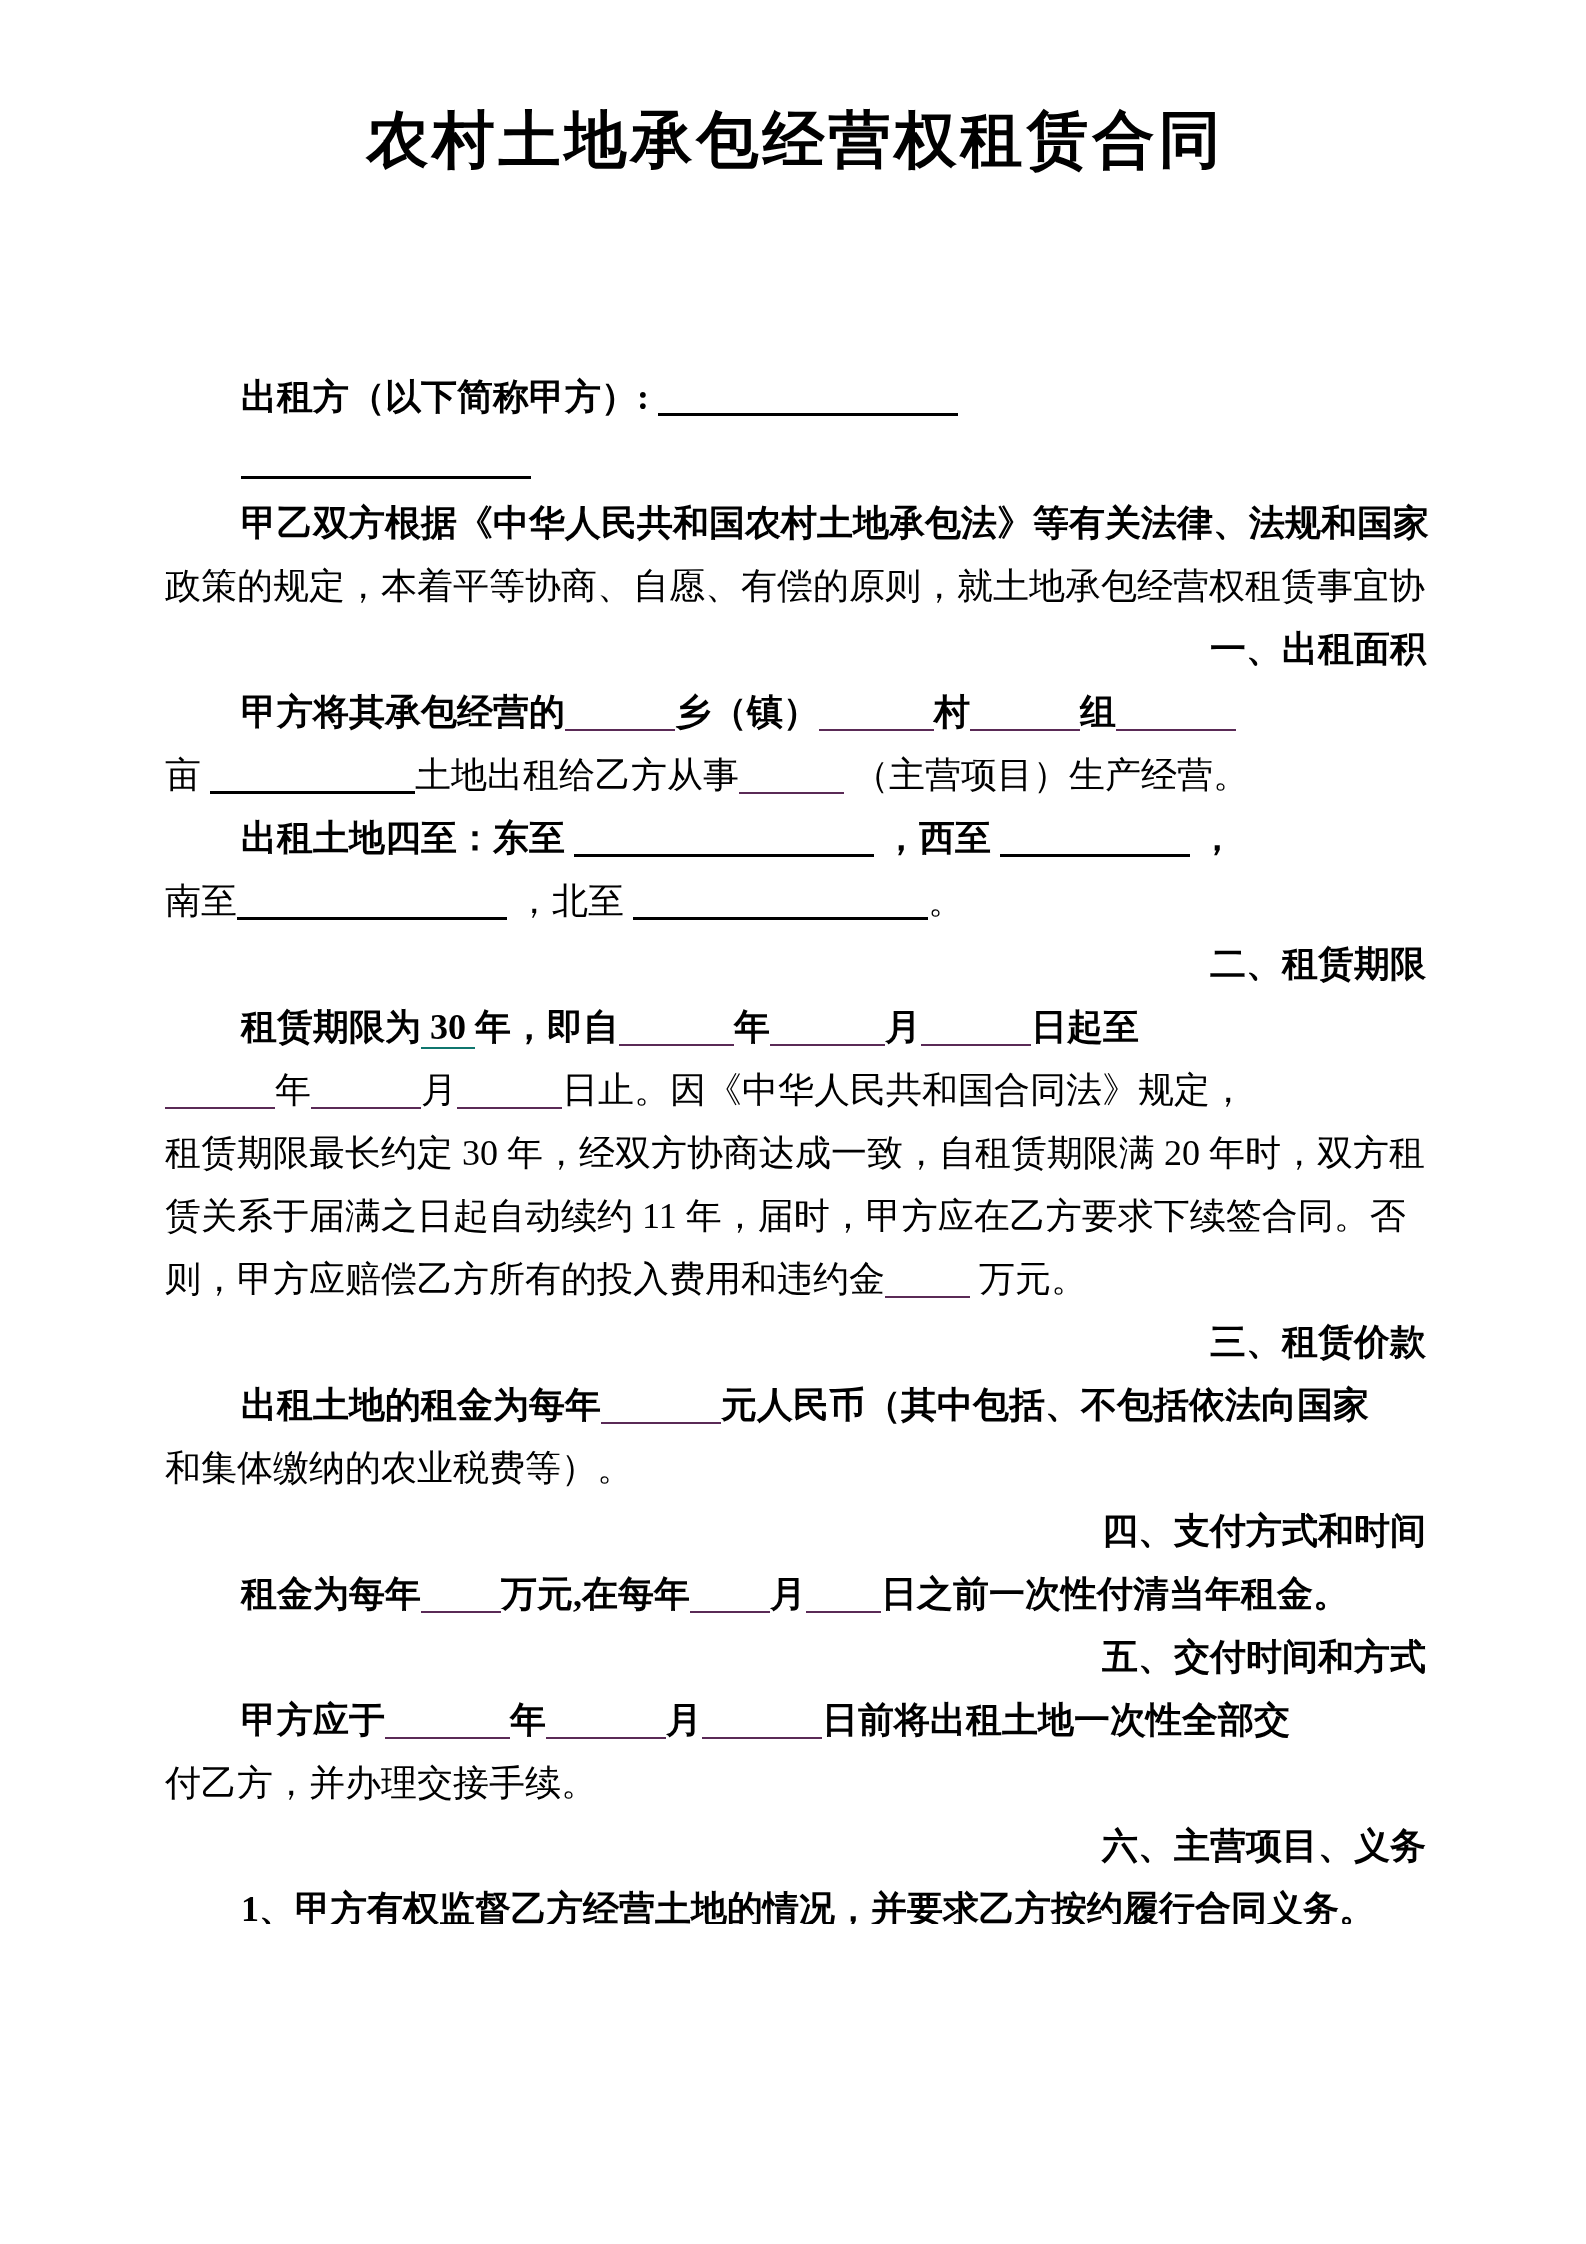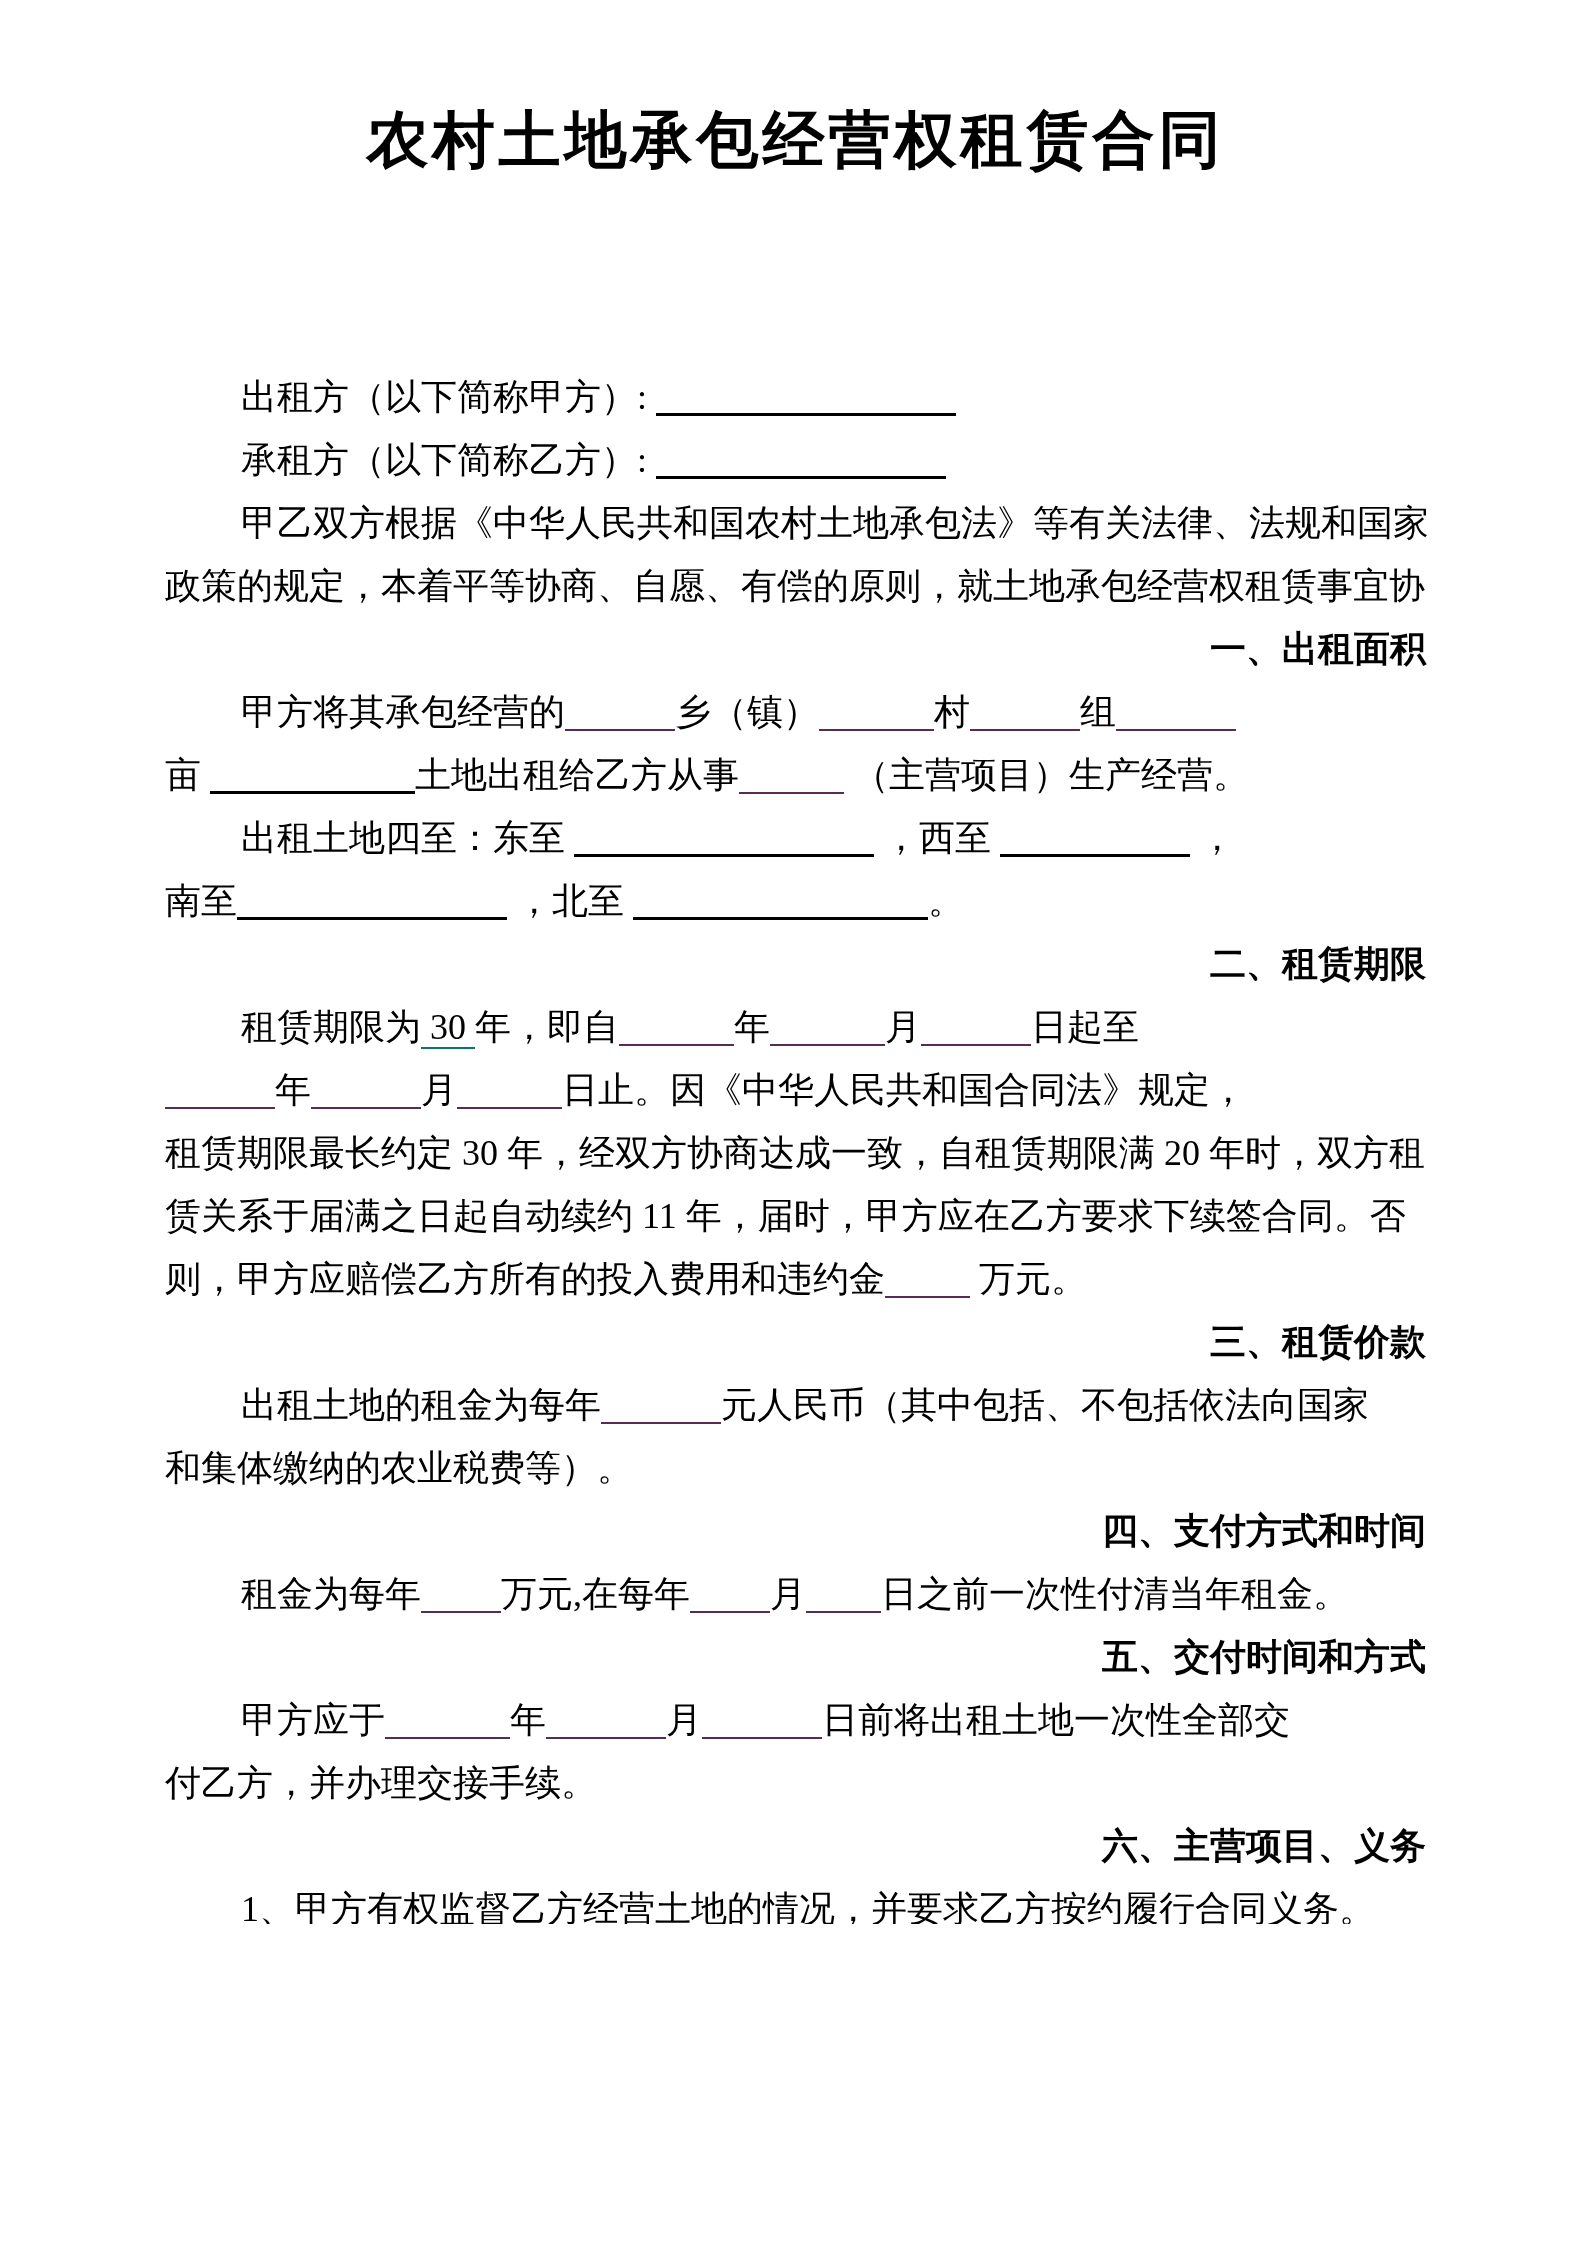--- a/index.html
+++ b/index.html
@@ -36,20 +36,21 @@
     line-height: 63px;
     height: 63px;
     white-space: nowrap;
   }
   .line.heading {
     font-weight: bold;
     text-align: right;
   }
   .line.indent {
     padding-left: 76px;
+    font-weight: bold;
   }
   .blank {
     display: inline-block;
     height: 12px;
     margin-bottom: -7px;
   }
   .blank.b-black {
     border-bottom: 3px solid var(--blank-black, #000000);
   }
   .blank.b-accent {
@@ -60,21 +61,21 @@
   }
 </style>
 </head>
 <body>
 
 <div class="page" style="color: rgb(0, 0, 0);">
   <div class="content">
     <h1 class="title">农村土地承包经营权租赁合同</h1>
     <div class="contract-body">
         <div class="line indent"><span>出租方（以下简称甲方）: </span><span class="blank b-black" style="width: 300px;"></span></div>
-        <div class="line indent"><span>承租方（以下简称乙方）: </span><span class="blank b-black" style="width: 290px;"></span></div>
+        <div class="line indent"><span class="blank b-black" style="width: 290px;"></span></div>
         <div class="line indent"><span>甲乙双方根据《中华人民共和国农村土地承包法》等有关法律、法规和国家</span></div>
         <div class="line"><span>政策的规定，本着平等协商、自愿、有偿的原则，就土地承包经营权租赁事宜协</span></div>
         <div class="line heading indent"><span>一、出租面积</span></div>
         <div class="line indent"><span>甲方将其承包经营的</span><span class="blank b-accent" style="width: 110px;"></span><span>乡（镇）</span><span class="blank b-accent" style="width: 115px;"></span><span>村</span><span class="blank b-accent" style="width: 110px;"></span><span>组</span><span class="blank b-accent" style="width: 120px;"></span></div>
         <div class="line"><span>亩 </span><span class="blank b-black" style="width: 205px;"></span><span>土地出租给乙方从事</span><span class="blank b-accent" style="width: 105px;"></span><span> （主营项目）生产经营。</span></div>
         <div class="line indent"><span>出租土地四至：东至 </span><span class="blank b-black" style="width: 300px;"></span><span> ，西至 </span><span class="blank b-black" style="width: 190px;"></span><span> ，</span></div>
         <div class="line"><span>南至</span><span class="blank b-black" style="width: 270px;"></span><span> ，北至 </span><span class="blank b-black" style="width: 295px;"></span><span>。</span></div>
         <div class="line heading indent"><span>二、租赁期限</span></div>
         <div class="line indent"><span>租赁期限为</span><span class="uline"> 30 </span><span>年，即自</span><span class="blank b-accent" style="width: 115px;"></span><span>年</span><span class="blank b-accent" style="width: 115px;"></span><span>月</span><span class="blank b-accent" style="width: 110px;"></span><span>日起至</span></div>
         <div class="line"><span class="blank b-accent" style="width: 110px;"></span><span>年</span><span class="blank b-accent" style="width: 110px;"></span><span>月</span><span class="blank b-accent" style="width: 105px;"></span><span>日止。因《中华人民共和国合同法》规定，</span></div>

